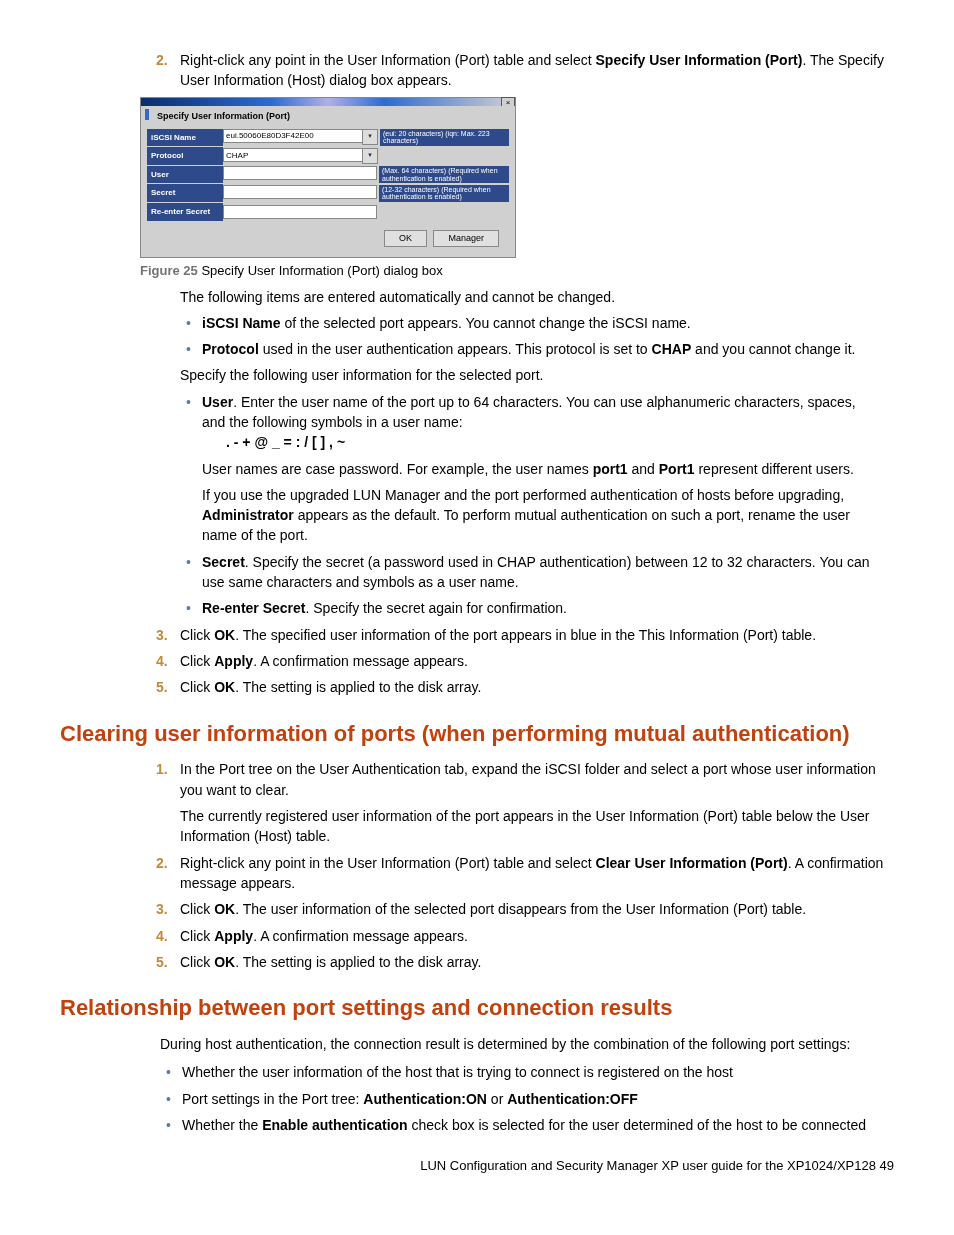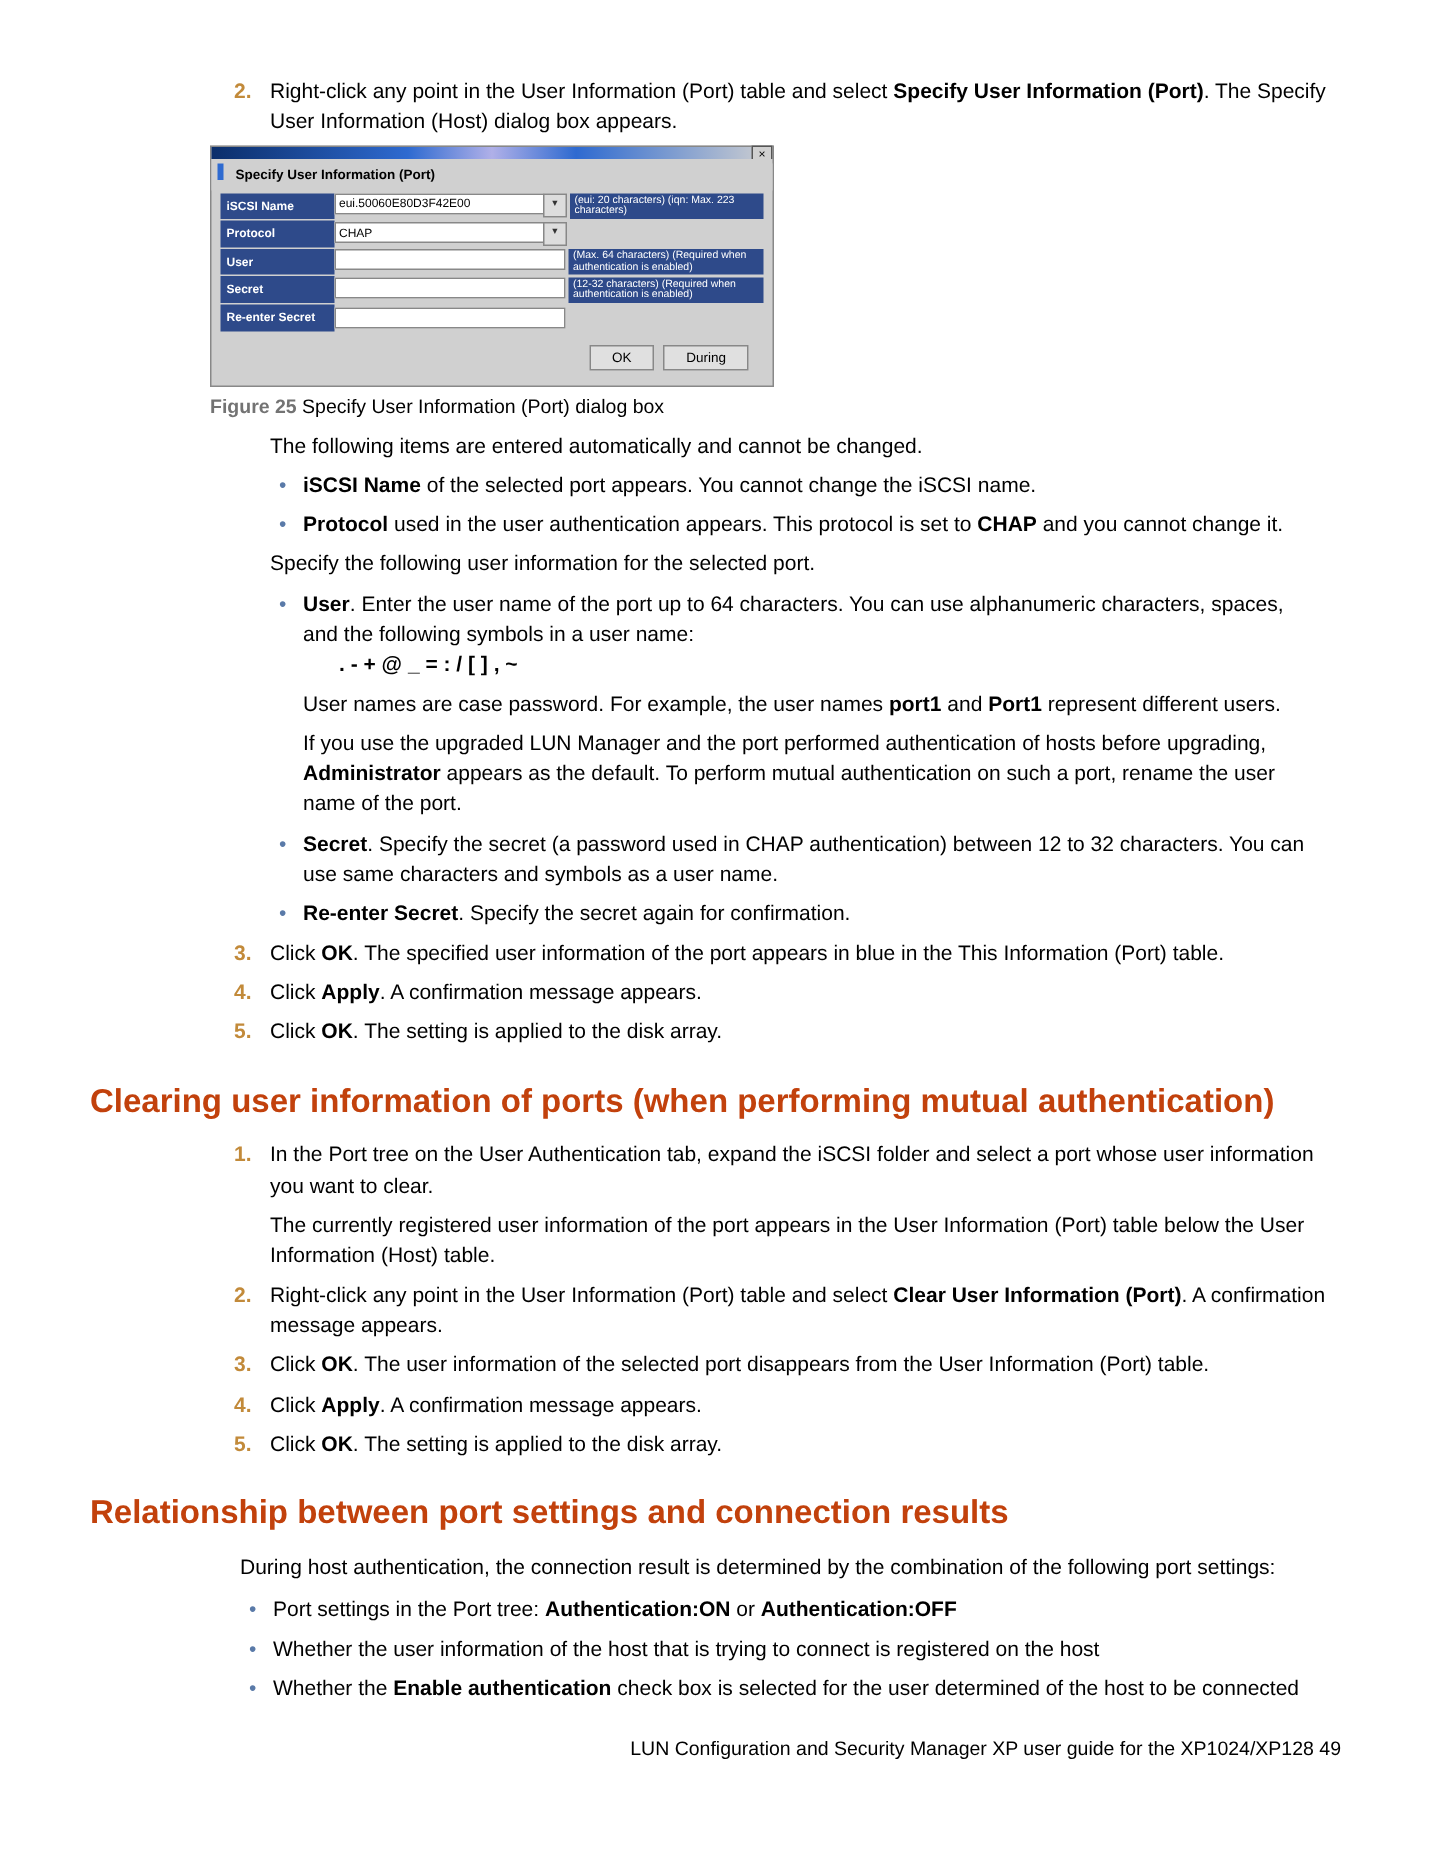--- a/index.html
+++ b/index.html
@@ -173,21 +173,21 @@
       </div>
     </div>
     <div class="dlg-row">
       <div class="dlg-label">Re-enter Secret</div>
       <div class="dlg-cell">
         <input class="dlg-input" style="width: 154px;">
       </div>
     </div>
     <div class="dlg-btns">
       <span class="dlg-btn">OK</span>
-      <span class="dlg-btn">During</span>
+      <span class="dlg-btn">Manager</span>
     </div>
   </div>
 </div>
 
 <div class="figcap">
   <span class="figb">Figure 25</span><span> Specify User Information (Port) dialog box</span>
 </div>
 
 <div class="indent-body">The following items are entered automatically and cannot be changed.</div>
 
@@ -230,18 +230,18 @@
   <li><span class="num">3.</span><span>Click </span><b>OK</b><span>. The user information of the selected port disappears from the User Information (Port) table.</span></li>
   <li><span class="num">4.</span><span>Click </span><b>Apply</b><span>. A confirmation message appears.</span></li>
   <li><span class="num">5.</span><span>Click </span><b>OK</b><span>. The setting is applied to the disk array.</span></li>
 </ol>
 
 <div class="section-h">Relationship between port settings and connection results</div>
 
 <div style="margin-left:100px;margin-bottom:8px">During host authentication, the connection result is determined by the combination of the following port settings:</div>
 
 <ul class="bul" style="margin-left:100px">
+  <li>Whether the user information of the host that is trying to connect is registered on the host</li>
   <li><span>Port settings in the Port tree: </span><b>Authentication:ON</b><span> or </span><b>Authentication:OFF</b></li>
-  <li>Whether the user information of the host that is trying to connect is registered on the host</li>
   <li><span>Whether the </span><b>Enable authentication</b><span> check box is selected for the user determined of the host to be connected</span></li>
 </ul>
 
 <div class="footer">LUN Configuration and Security Manager XP user guide for the XP1024/XP128    49</div>
 
 </body></html>

